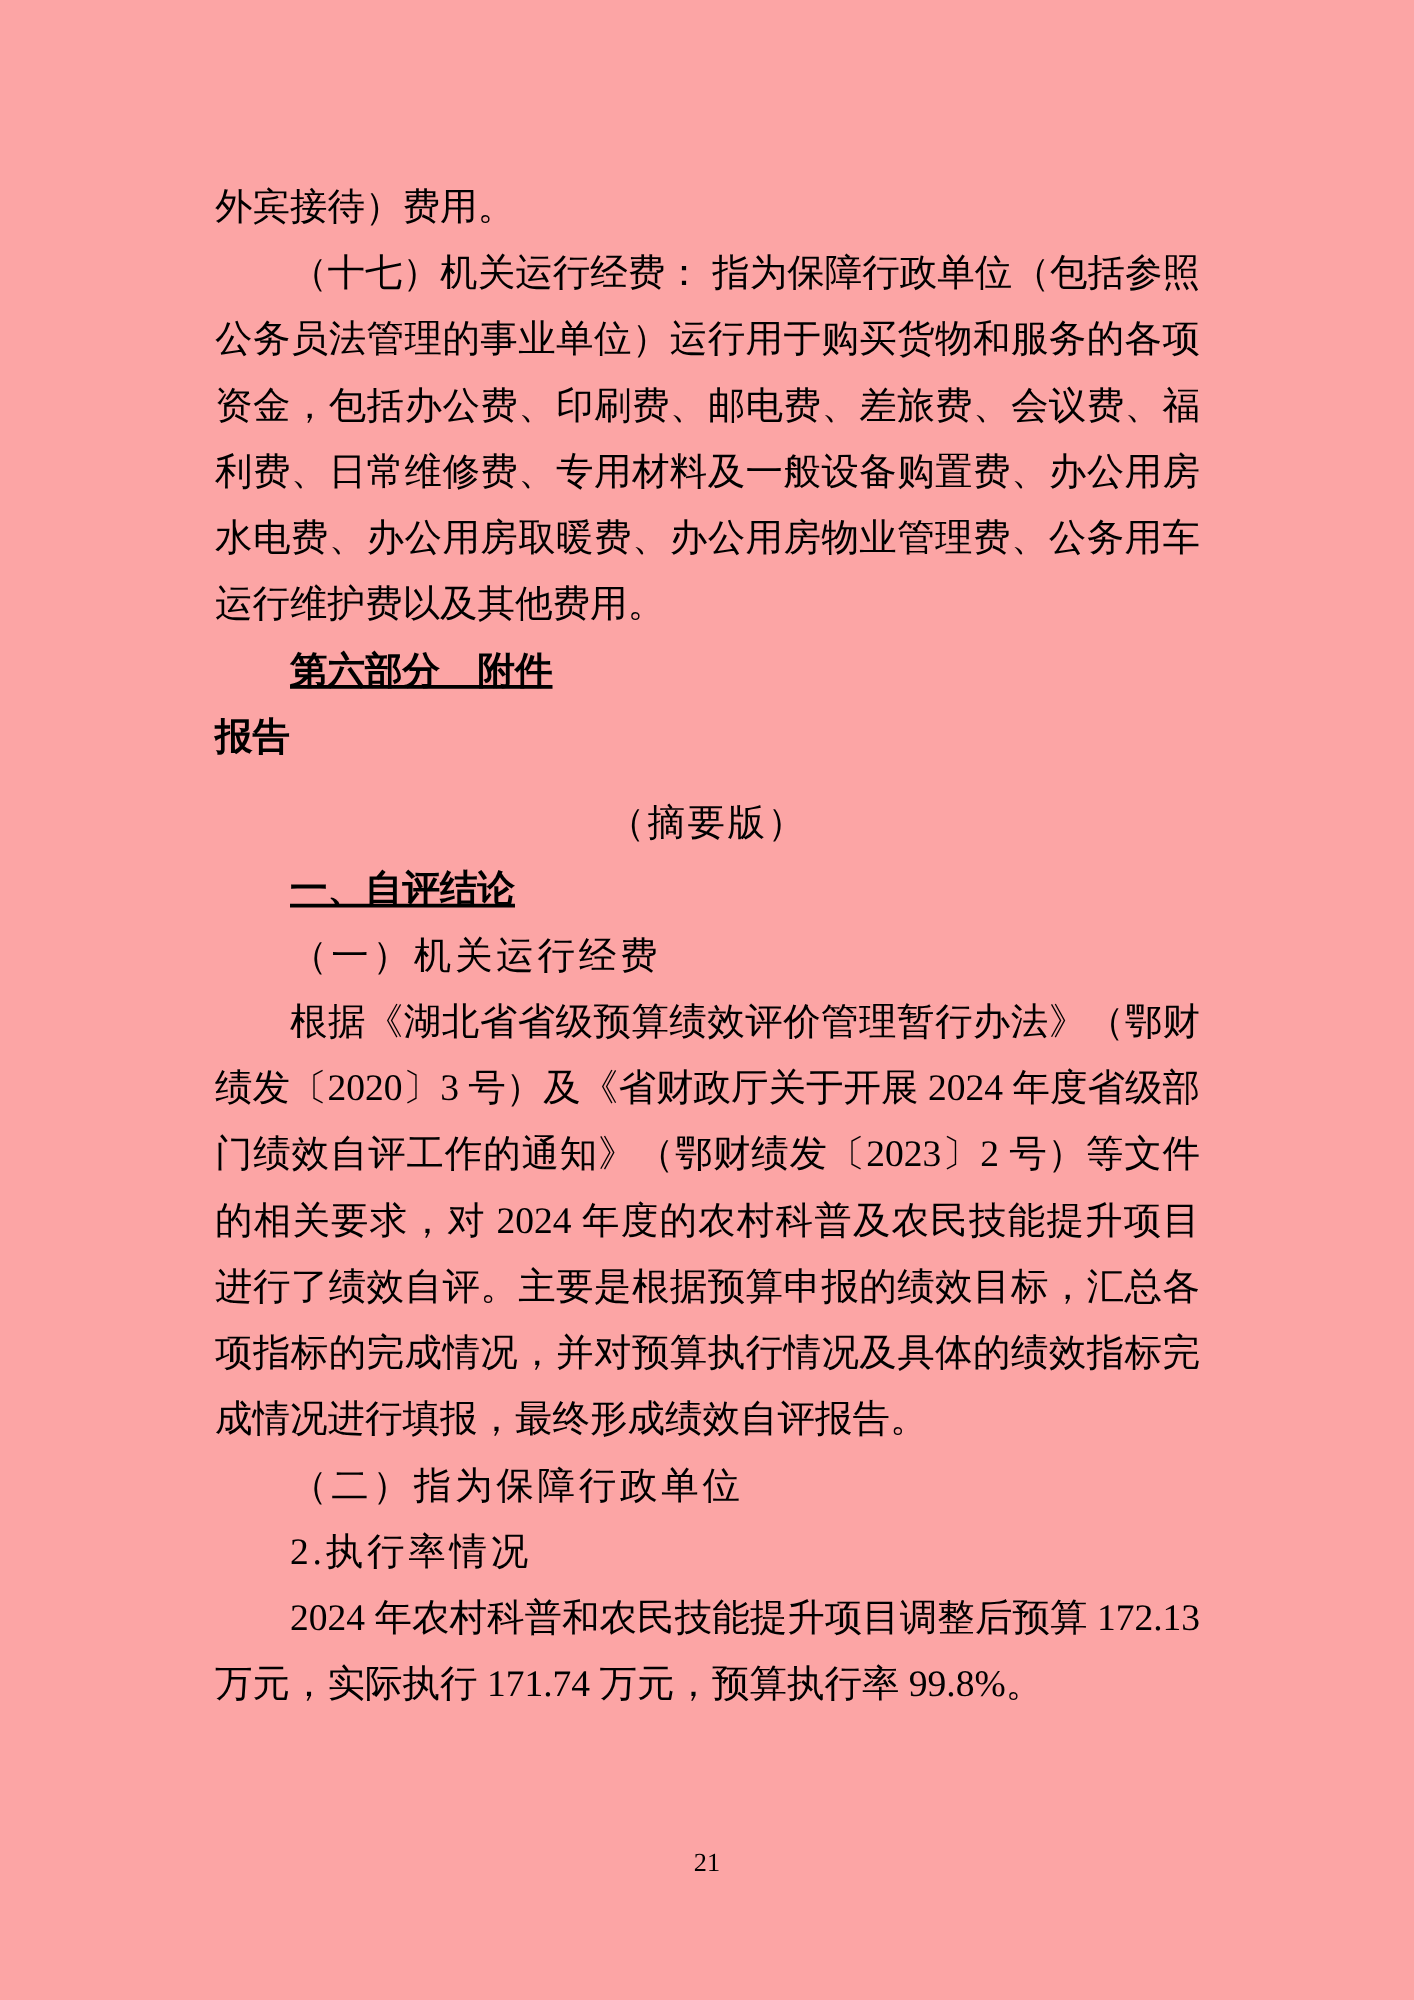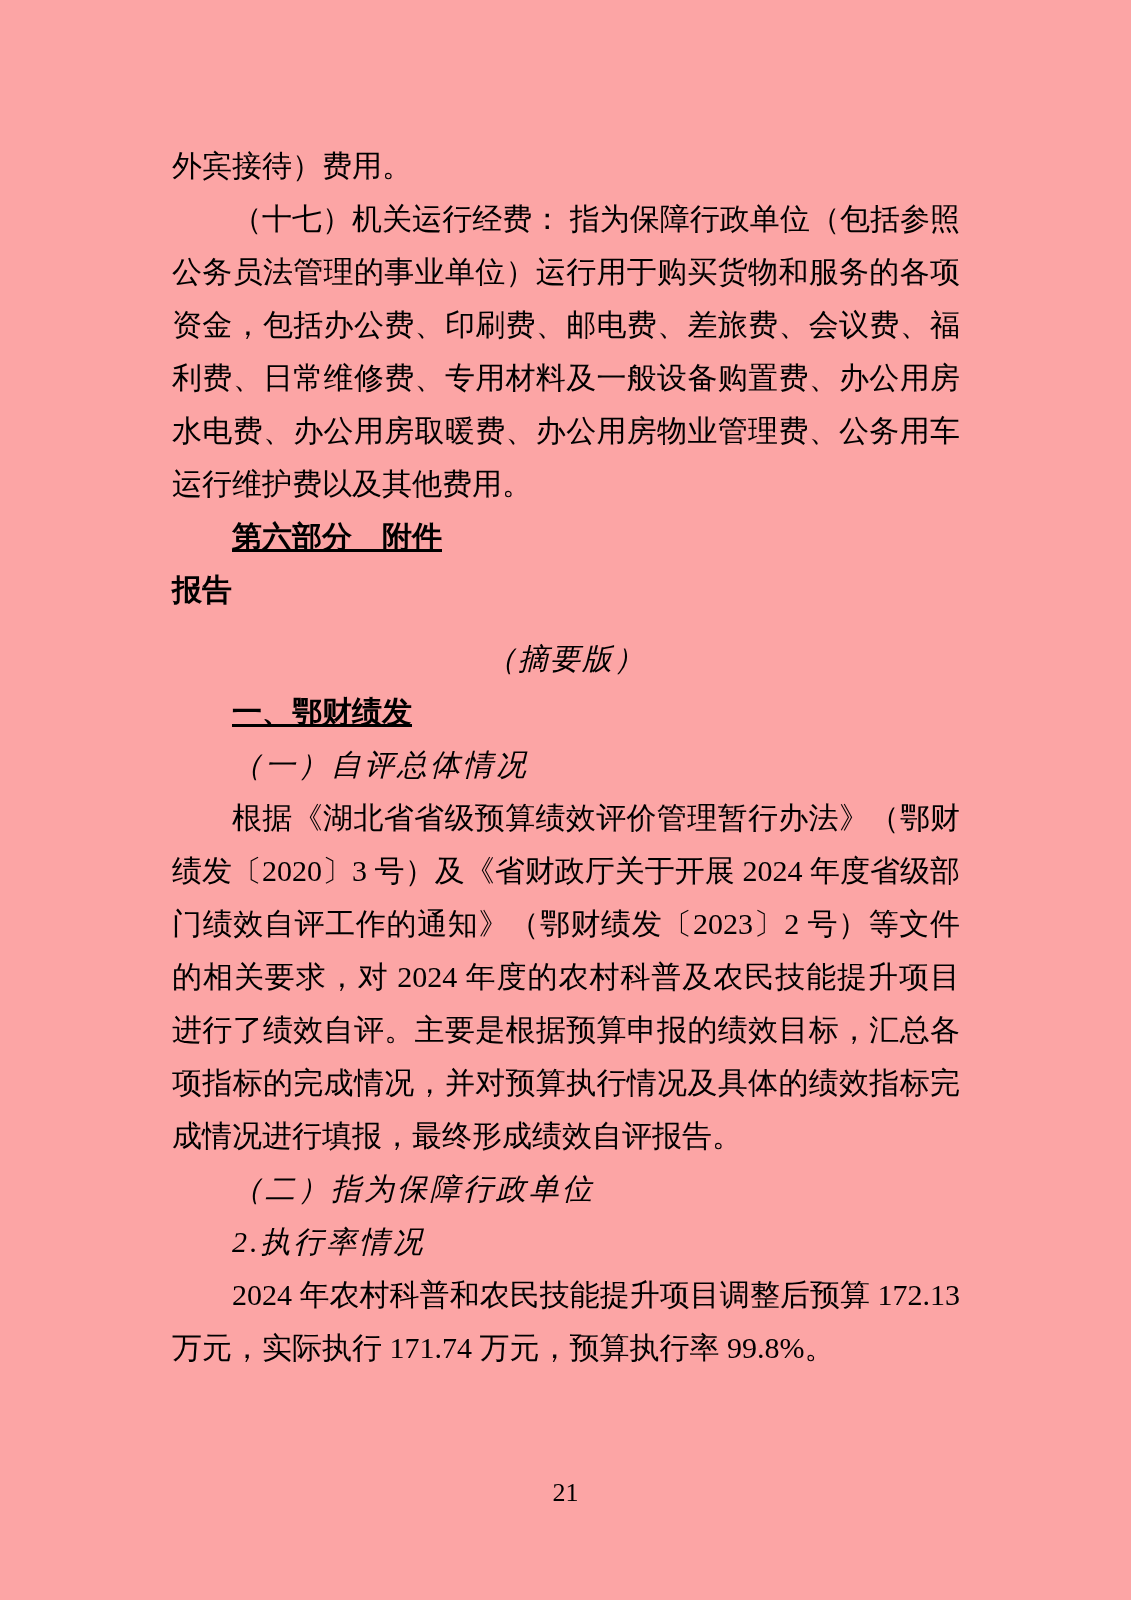--- a/index.html
+++ b/index.html
@@ -39,50 +39,49 @@
   }
   .title-bold {
     font-weight: bold;
     font-size: 31px;
     text-align: left !important;
   }
   .kaiti {
     letter-spacing: 3px;
     font-size: 31px;
     text-align: left !important;
-    font-style: italic;
   }
   .center {
     text-align: center !important;
     text-indent: 0 !important;
     margin-top: 16px !important;
     letter-spacing: 2px;
   }
   .page-number {
     position: absolute;
     left: 0;
     top: 1478px;
     width: 100%;
     text-align: center;
-    font-size: 26px;
+    font-size: 21px;
     font-family: "Liberation Serif", serif;
     color: #000000;
   }
 </style>
 </head>
 <body>
 
 <div class="page">
   <div class="content">
     <p class="body">外宾接待）费用。</p>
     <p class="body indent">（十七）机关运行经费： 指为保障行政单位（包括参照公务员法管理的事业单位）运行用于购买货物和服务的各项资金，包括办公费、印刷费、邮电费、差旅费、会议费、福利费、日常维修费、专用材料及一般设备购置费、办公用房水电费、办公用房取暖费、办公用房物业管理费、公务用车运行维护费以及其他费用。</p>
     <p class="heading indent">第六部分　附件</p>
     <p class="title-bold">报告</p>
     <p class="kaiti center">（摘要版）</p>
-    <p class="heading indent">一、鄂财绩发</p>
-    <p class="kaiti indent">（一）自评总体情况</p>
+    <p class="heading indent">一、自评结论</p>
+    <p class="kaiti indent">（一）机关运行经费</p>
     <p class="body indent">根据《湖北省省级预算绩效评价管理暂行办法》（鄂财绩发〔2020〕3 号）及《省财政厅关于开展 2024 年度省级部门绩效自评工作的通知》（鄂财绩发〔2023〕2 号）等文件的相关要求，对 2024 年度的农村科普及农民技能提升项目进行了绩效自评。主要是根据预算申报的绩效目标，汇总各项指标的完成情况，并对预算执行情况及具体的绩效指标完成情况进行填报，最终形成绩效自评报告。</p>
     <p class="kaiti indent">（二）指为保障行政单位</p>
     <p class="kaiti indent">2.执行率情况</p>
     <p class="body indent">2024 年农村科普和农民技能提升项目调整后预算 172.13 万元，实际执行 171.74 万元，预算执行率 99.8%。</p>
   </div>
   <div class="page-number">21</div>
 </div>
 
 </body></html>

